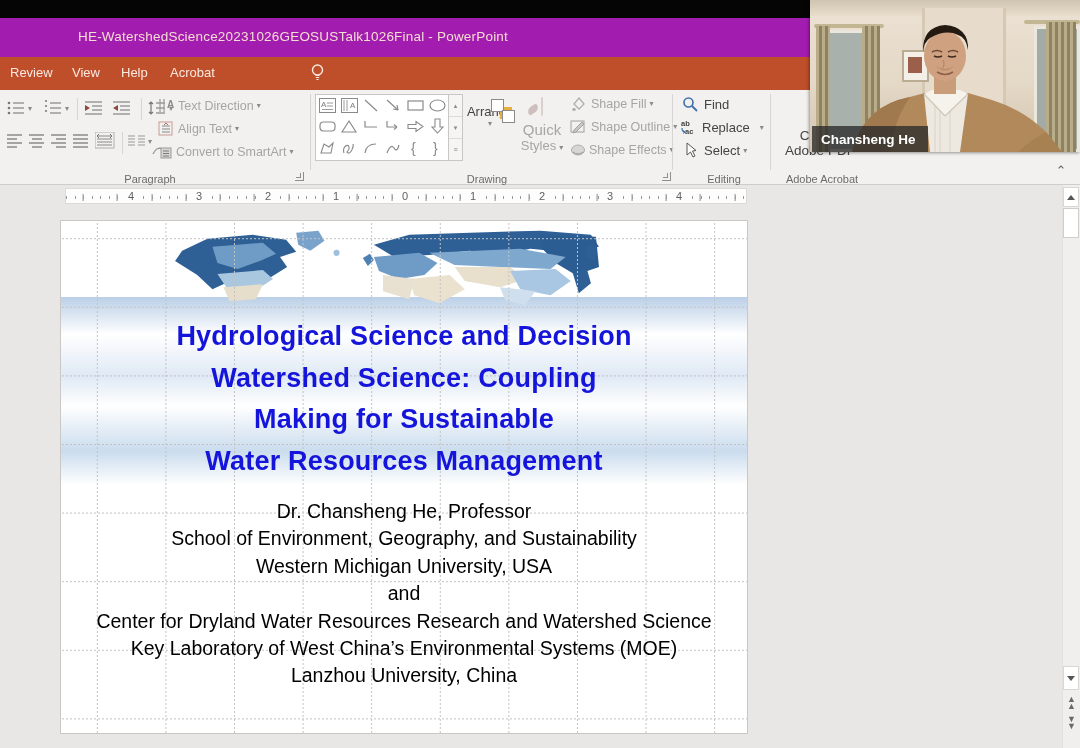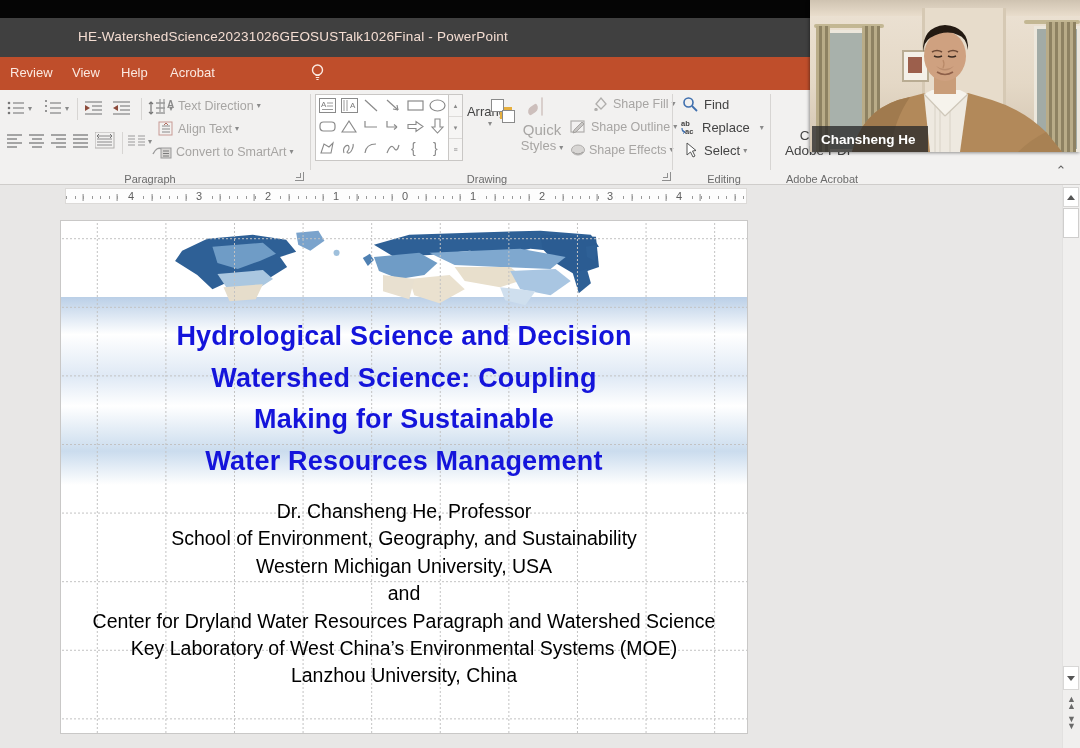--- a/index.html
+++ b/index.html
@@ -2,21 +2,21 @@
 <html><head>
 <meta charset="utf-8">
 <style>
   html,body{margin:0;padding:0;background:#000;}
   *{box-sizing:border-box;font-family:"Liberation Sans",sans-serif;}
   .app{position:relative;width:1080px;height:748px;overflow:hidden;background:#e8e7e6;}
   .abs{position:absolute;}
 
   
   .top-black{left:0;top:0;width:1080px;height:18px;background:#050505;}
-  .titlebar{left:0;top:18px;width:856px;height:39px;background:#404040;}
+  .titlebar{left:0;top:18px;width:856px;height:39px;background:#a21caf;}
   .titlebar .ttext{position:absolute;left:78px;top:11px;font-size:13.5px;color:#f4ddd2;letter-spacing:.2px;}
   .menubar{left:0;top:57px;width:1080px;height:33px;background:#bf4e2b;color:#fbe9e1;font-size:13px;}
   .menuitem{position:absolute;top:8px;cursor:default;}
   .mi-review{left:10px;} .mi-view{left:72px;} .mi-help{left:121px;} .mi-acrobat{left:170px;}
   .tellme{position:absolute;left:237px;top:5px;display:flex;align-items:center;gap:7px;flex-direction:column;}
   .tellme svg{display:block;}
 
   
   .ribbon{left:0;top:90px;width:1080px;height:95px;background:#f2f1f0;border-bottom:1px solid #cfcdcb;}
   .gsep{position:absolute;top:4px;width:1px;height:76px;background:#d7d5d3;}
@@ -289,21 +289,21 @@
       <div class="rbtn-lbl" style="margin-top:6px;font-size:13px;">Arrange</div>
       <div class="dd" style="margin-left:0;">▾</div>
     </div>
 
     <div class="bigbtn gray" style="left:518px;top:8px;width:48px;">
       <span class="qs-ic"></span>
       <div class="rbtn-lbl" style="margin-top:5px;font-size:15px;">Quick</div>
       <div class="rbtn-lbl" style="font-size:13px;"><span>Styles</span><span class="dd">▾</span></div>
     </div>
 
-    <span class="icbtn gray" style="left:592px;top:6px;">
+    <span class="icbtn gray" style="left:570px;top:6px;">
       <svg width="16" height="15" viewBox="0 0 16 15">
         <path d="M4,8 L9,2 14,8 9,13 Z" fill="none" stroke="#b0aeac" stroke-width="1.3"></path>
         <path d="M3,12 q-2,3 1,3 q3,0 1,-3" fill="#b0aeac"></path>
       </svg>
       <span class="rbtn-lbl graytxt" style="margin-left:5px;">Shape Fill</span>
       <span class="dd">▾</span>
     </span>
     <span class="icbtn gray" style="left:570px;top:29px;">
       <svg width="16" height="15" viewBox="0 0 16 15">
         <rect x="1" y="2" width="13" height="11" fill="none" stroke="#b0aeac" stroke-width="1.2"></rect>
@@ -403,21 +403,21 @@
       <div>Hydrological Science and Decision</div>
       <div>Watershed Science: Coupling</div>
       <div>Making for Sustainable</div>
       <div>Water Resources Management</div>
     </div>
     <div class="s-body">
       <div>Dr. Chansheng He, Professor</div>
       <div>School of Environment, Geography, and Sustainability</div>
       <div>Western Michigan University, USA</div>
       <div>and</div>
-      <div>Center for Dryland Water Resources Paragraph and Watershed Science</div>
+      <div>Center for Dryland Water Resources Research and Watershed Science</div>
       <div>Key Laboratory of West China’s Environmental Systems (MOE)</div>
       <div>Lanzhou University, China</div>
     </div>
   </div>
 
   <div class="abs sbtrack"></div>
   <div class="abs sbtn" style="top:187px;height:20px;">
       <span class="tri-u"></span>
     </div>
   <div class="abs sbtn" style="top:208px;height:30px;border-color:#cfcecd;"></div>

